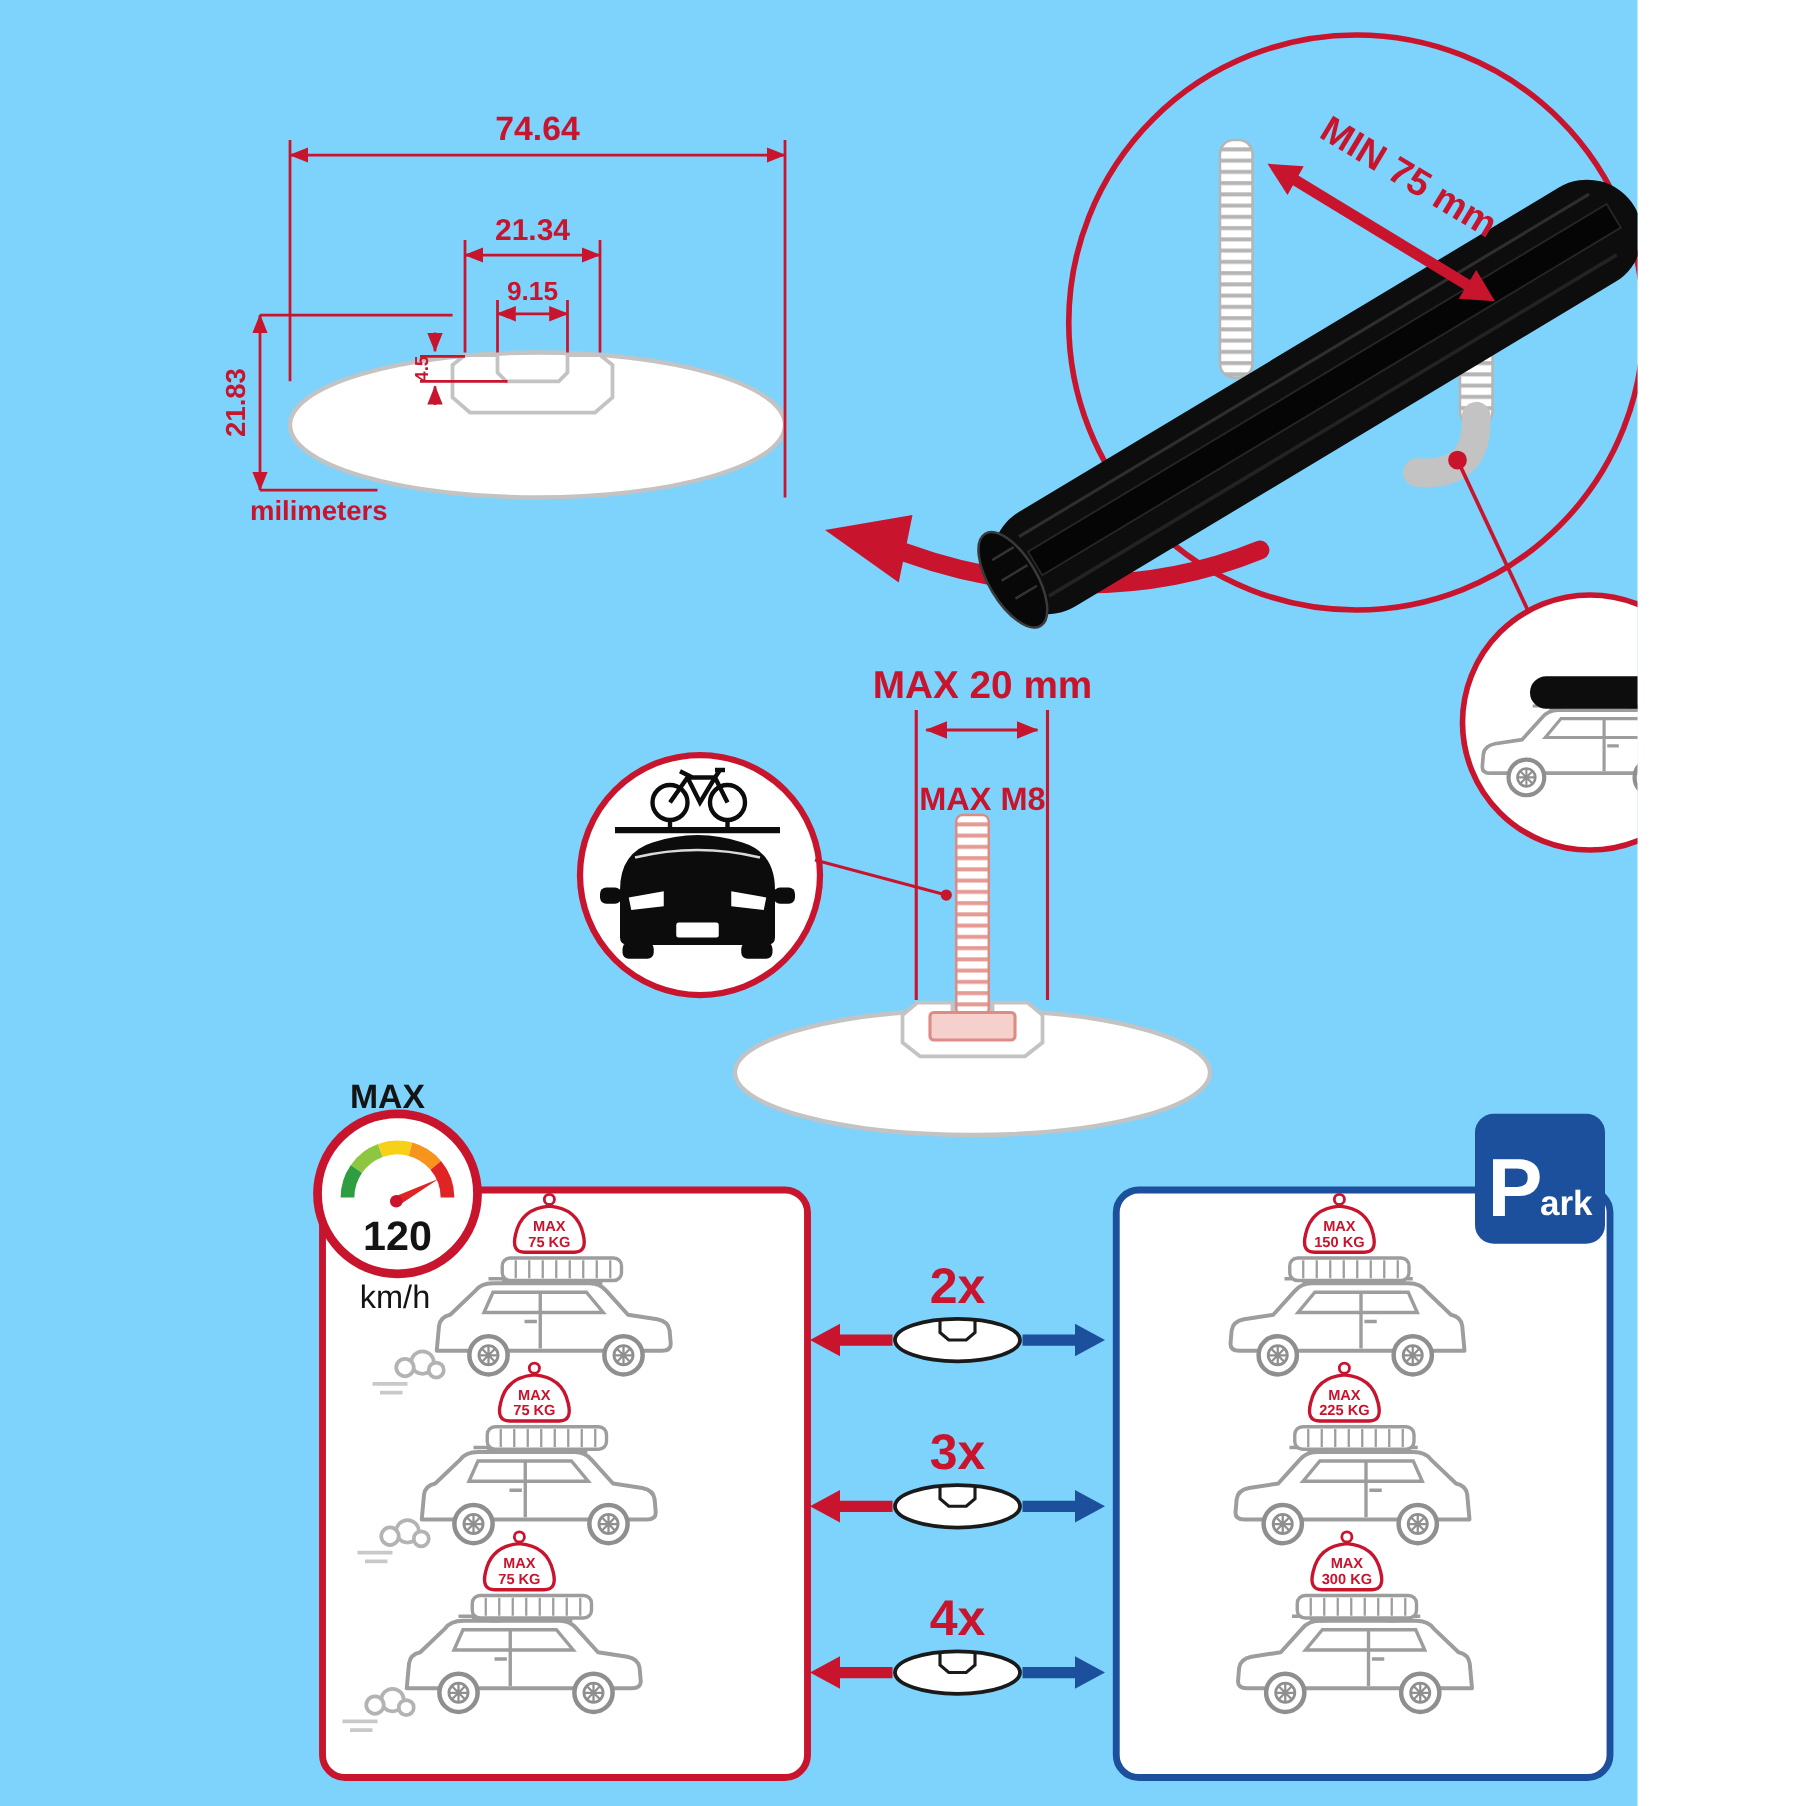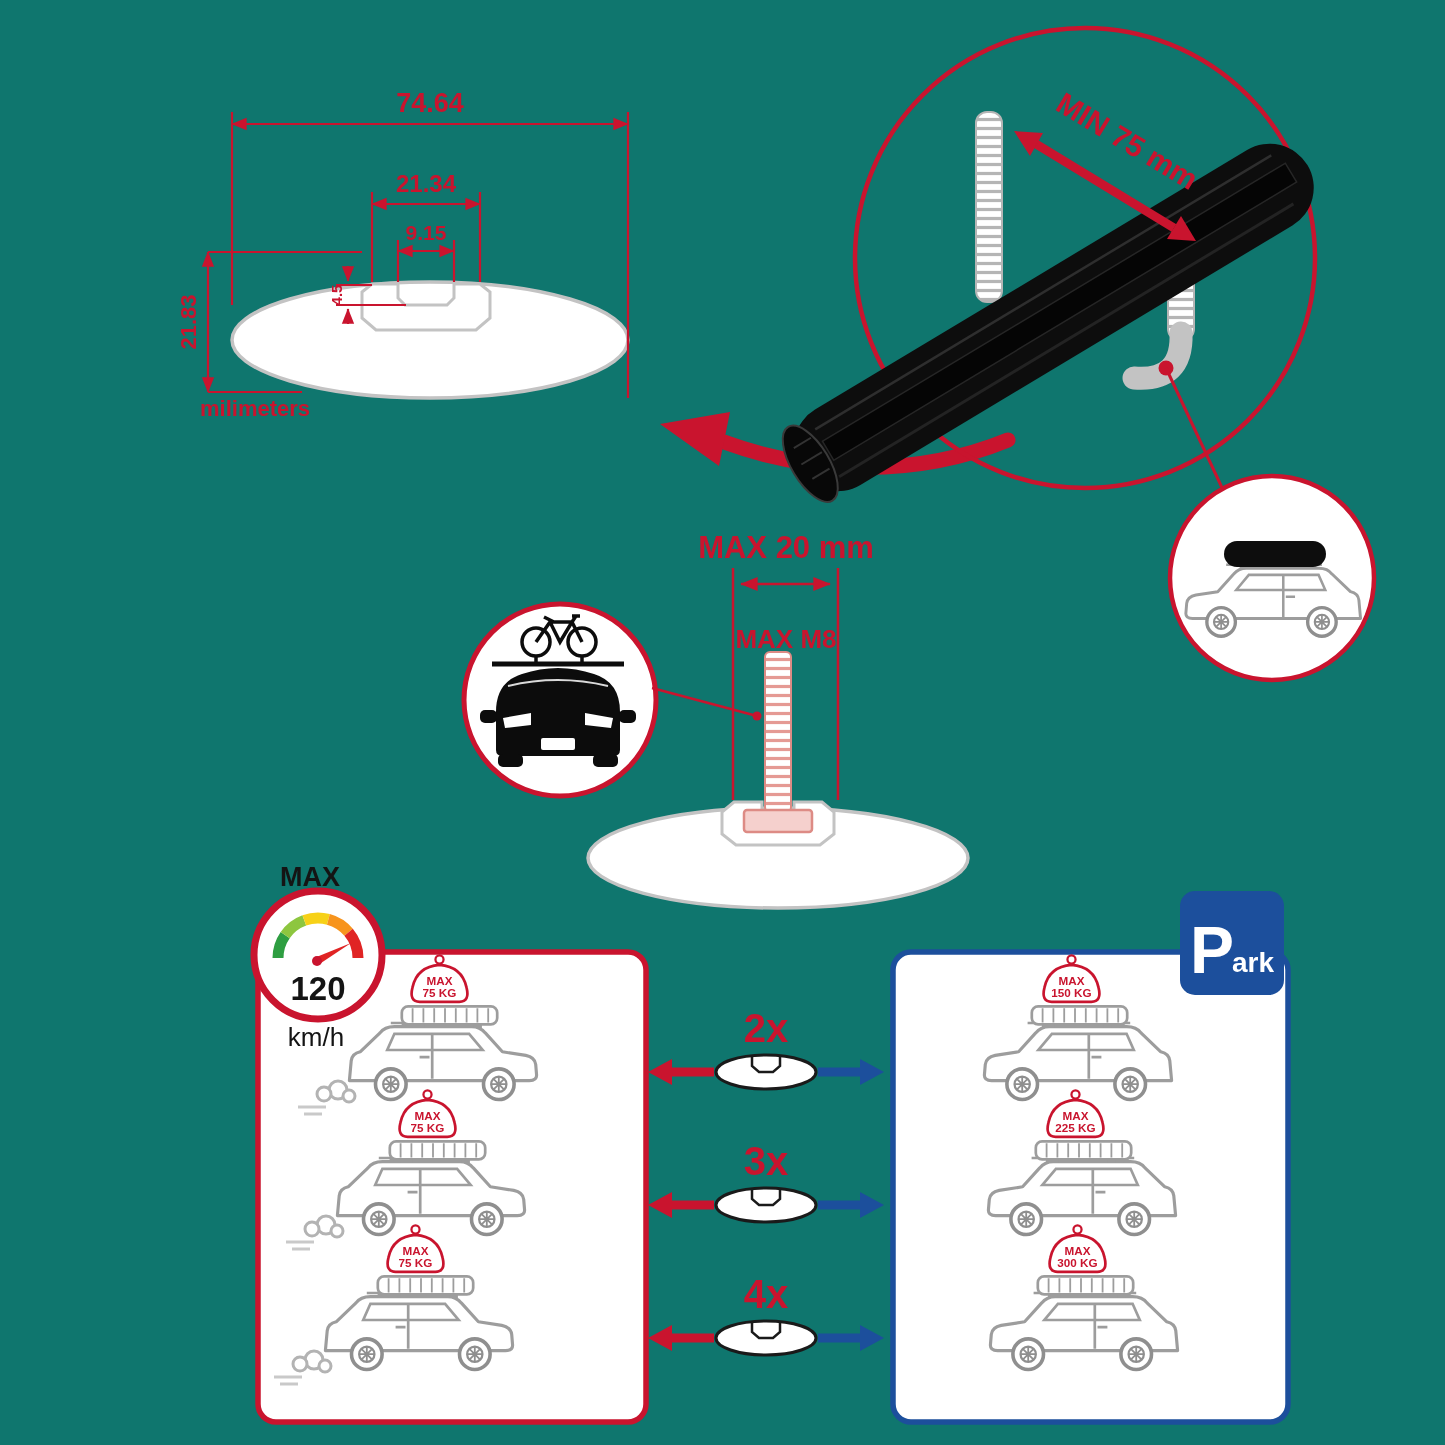--- a/index.html
+++ b/index.html
@@ -1,16 +1,16 @@
 <!DOCTYPE html>
 <html><head>
 <meta charset="utf-8">
 <style>
   html,body{margin:0;padding:0;background:#ffffff;}
-  .canvas{position:relative;width:1445px;height:1445px;background:#0f766e;overflow:hidden;font-family:"Liberation Sans",sans-serif;}
+  .canvas{position:relative;width:1310px;height:1445px;background:#7dd3fc;overflow:hidden;font-family:"Liberation Sans",sans-serif;}
   svg{position:absolute;left:0;top:0;}
   text{font-family:"Liberation Sans",sans-serif;}
   .dim{fill:#c9142e;font-weight:700;}
   .blk{fill:#141414;font-weight:700;}
   .blk2{fill:#141414;font-weight:400;}
   .tagtxt{fill:#c9142e;font-weight:700;font-size:13px;text-anchor:middle;}
   .mult{fill:#c9142e;font-weight:700;font-size:40px;text-anchor:middle;}
   .whitetxt{fill:#ffffff;font-weight:700;}
 </style>
 </head>

